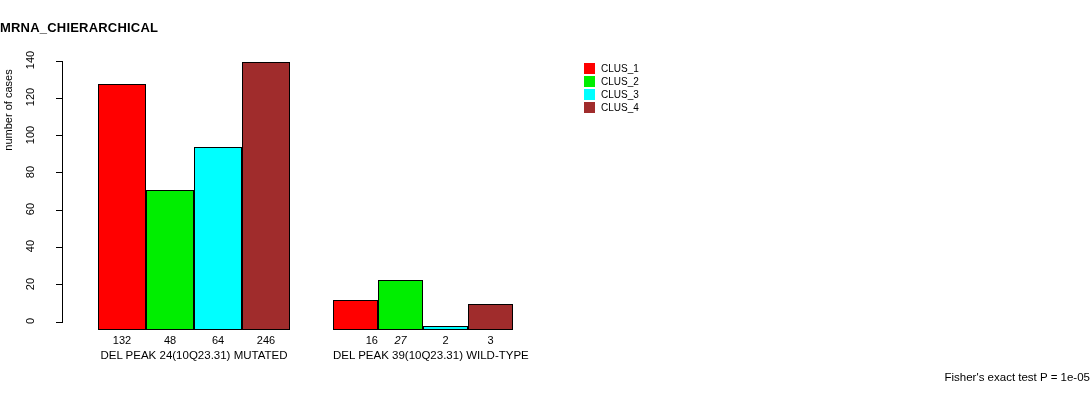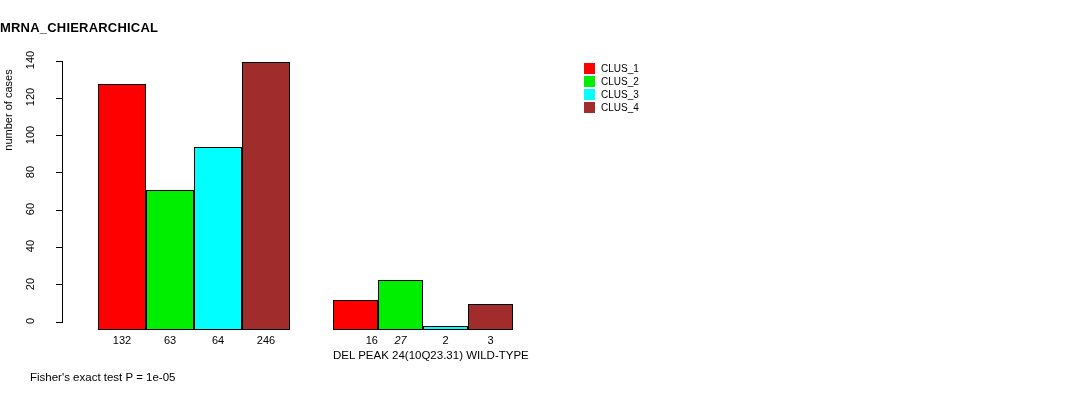--- a/index.html
+++ b/index.html
@@ -127,21 +127,21 @@
     line-height: 13px;
     white-space: nowrap;
   }
 
   
   .footer-note {
     position: absolute;
     left: 0;
     top: 371px;
     width: 1090px;
-    text-align: left;
+    text-align: right;
     font-size: 11.5px;
     padding-left: 30px;
     box-sizing: border-box;
   }
 </style>
 </head>
 <body>
 
 <div id="plot-root">
 
@@ -167,34 +167,35 @@
       <div class="y-tick" style="top: 97.7857px;"></div>
       <div class="y-tick-label" style="top: 91.2857px; left: 10px;">120</div>
       <div class="y-tick" style="top: 60.5px;"></div>
       <div class="y-tick-label" style="top: 54px; left: 10px;">140</div>
     </div>
 
   <div class="plot-area" id="plot-area">
       <div class="bar" style="left: 98px; width: 48px; top: 75.9143px; height: 246.086px; background: rgb(255, 0, 0);"></div>
       <div class="bar-value-label" style="left: 98px; width: 48px;">132</div>
       <div class="bar" style="left: 146px; width: 48px; top: 182.179px; height: 139.821px; background: rgb(0, 238, 0);"></div>
-      <div class="bar-value-label" style="left: 146px; width: 48px;">63</div>
+      <div class="bar-value-label" style="left: 146px; width: 48px;">48</div>
       <div class="bar" style="left: 194px; width: 48px; top: 139.3px; height: 182.7px; background: rgb(0, 255, 255);"></div>
       <div class="bar-value-label" style="left: 194px; width: 48px;">64</div>
       <div class="bar" style="left: 242px; width: 48px; top: 53.5429px; height: 268.457px; background: rgb(160, 44, 44);"></div>
       <div class="bar-value-label" style="left: 242px; width: 48px;">246</div>
+      <div class="group-label" style="left: 98px; width: 192px;">DEL PEAK 24(10Q23.31) MUTATED</div>
       <div class="bar" style="left: 333px; width: 45px; top: 292.171px; height: 29.8286px; background: rgb(255, 0, 0);"></div>
       <div class="bar-value-label" style="left: 333px; width: 45px; text-align: right;">16</div>
       <div class="bar" style="left: 378px; width: 45px; top: 271.664px; height: 50.3357px; background: rgb(0, 238, 0);"></div>
       <div class="bar-value-label" style="left: 378px; width: 45px; font-style: italic;">27</div>
       <div class="bar" style="left: 423px; width: 45px; top: 318.271px; height: 3.72857px; background: rgb(0, 255, 255);"></div>
       <div class="bar-value-label" style="left: 423px; width: 45px;">2</div>
       <div class="bar" style="left: 468px; width: 45px; top: 295.9px; height: 26.1px; background: rgb(160, 44, 44);"></div>
       <div class="bar-value-label" style="left: 468px; width: 45px;">3</div>
-      <div class="group-label" style="left: 333px; width: 180px;">DEL PEAK 24(10Q23.31) WILD-TYPE</div>
+      <div class="group-label" style="left: 333px; width: 180px;">DEL PEAK 39(10Q23.31) WILD-TYPE</div>
     </div>
 
   <div class="legend" id="legend">
       <div class="legend-row">
         <span class="legend-swatch" style="background: rgb(255, 0, 0);"></span>
         <span class="legend-label">CLUS_1</span>
       </div>
       <div class="legend-row">
         <span class="legend-swatch" style="background: rgb(0, 238, 0);"></span>
         <span class="legend-label">CLUS_2</span>

